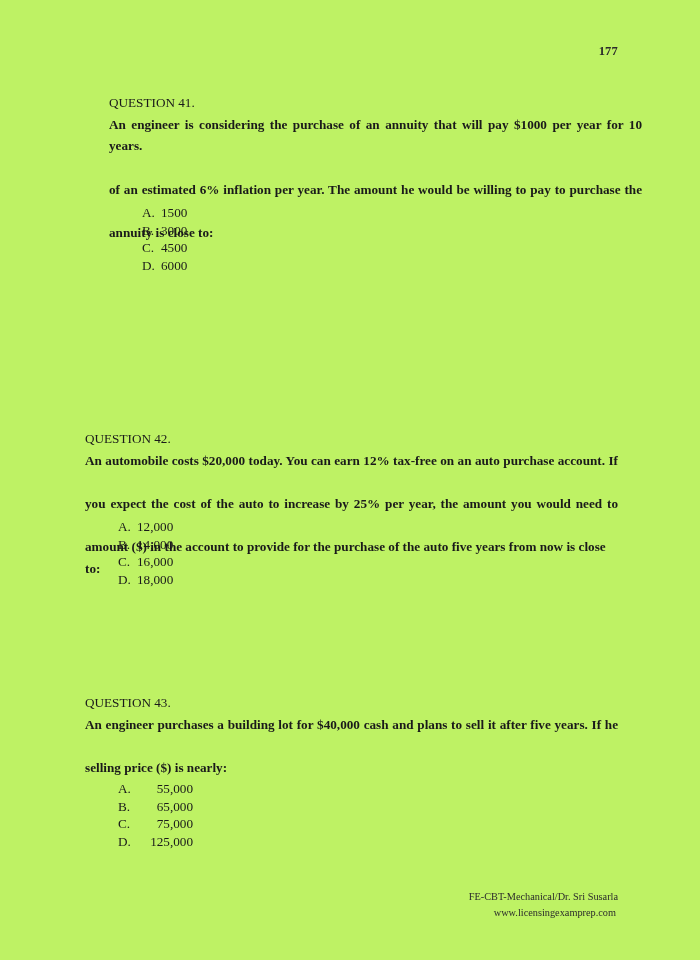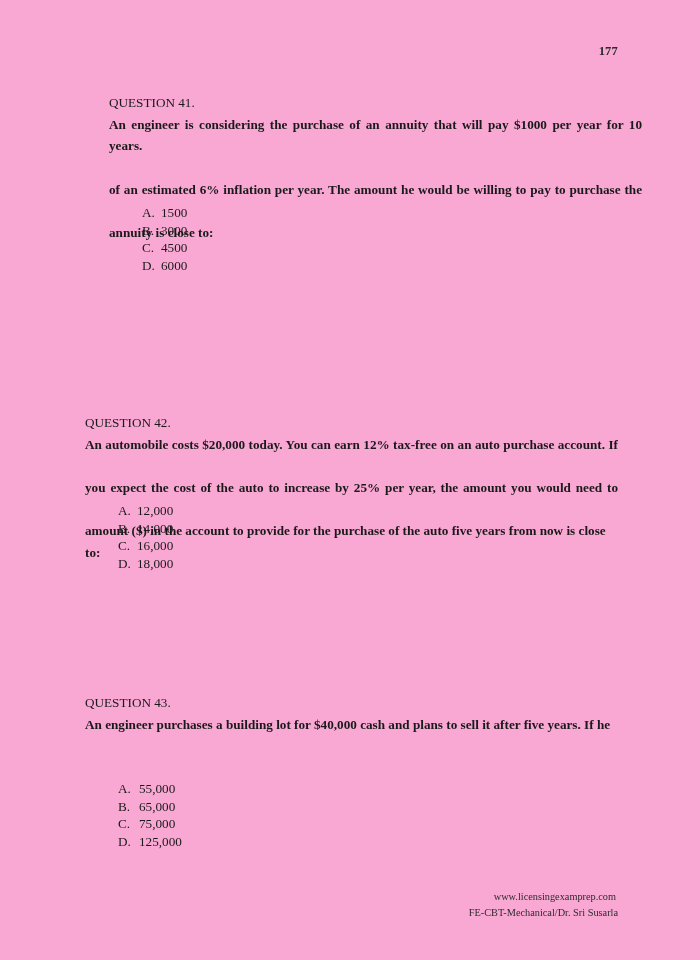--- a/index.html
+++ b/index.html
@@ -5,21 +5,21 @@
 <style>
   html, body {
     margin: 0;
     padding: 0;
     background: #ffffff;
   }
   .page {
     position: relative;
     width: 700px;
     height: 960px;
-    background: #f9a8d4;
+    background: #bef264;
     font-family: "Liberation Serif", "DejaVu Serif", serif;
     color: #1a1a1a;
     overflow: hidden;
   }
 
   
   .page-number {
     position: absolute;
     top: 44px;
     left: 85px;
@@ -31,21 +31,21 @@
     letter-spacing: 0.2px;
   }
 
   
   .question-block {
     position: absolute;
     left: 85px;
     width: 533px;
   }
   .q41 { top: 92px; margin-left: 24px; }
-  .q42 { top: 412px; }
+  .q42 { top: 428px; }
   .q43 { top: 692px; }
 
   .question-heading {
     font-size: 13.2px;
     line-height: 21.5px;
     margin: 0 0 0 0;
     white-space: pre;
   }
   .question-body {
     font-size: 13.2px;
@@ -100,21 +100,21 @@
   .option-value {
     display: inline-block;
   }
   
   .options.q43-opts .option-letter {
     width: 21px;
   }
   .options.q43-opts .option-value {
     display: inline-block;
     width: 54px;
-    text-align: left;
+    text-align: right;
   }
 
   
   .footer {
     position: absolute;
     left: 85px;
     width: 533px;
     top: 889px;
     text-align: right;
     font-size: 10.3px;
@@ -182,20 +182,21 @@
         <span class="option-letter">D.</span>
         <span class="option-value">18,000</span>
       </li>
     </ul>
   </div>
 
   <div class="question-block q43">
     <div class="question-heading">QUESTION 43.</div>
     <div class="question-body">
       <span class="qline">An engineer purchases a building lot for $40,000 cash and plans to sell it after five years. If he</span>
+      <span class="qline">selling price ($) is nearly:</span>
     </div>
     <ul class="options q43-opts">
       <li class="option-row">
         <span class="option-letter">A.</span>
         <span class="option-value">55,000</span>
       </li>
       <li class="option-row">
         <span class="option-letter">B.</span>
         <span class="option-value">65,000</span>
       </li>
@@ -204,17 +205,17 @@
         <span class="option-value">75,000</span>
       </li>
       <li class="option-row">
         <span class="option-letter">D.</span>
         <span class="option-value">125,000</span>
       </li>
     </ul>
   </div>
 
   <div class="footer">
+    <span class="footer-line">FE-CBT-Mechanical/Dr. Sri Susarla</span>
     <span class="footer-line footer-url">www.licensingexamprep.com</span>
-    <span class="footer-line">FE-CBT-Mechanical/Dr. Sri Susarla</span>
   </div>
 
 </div>
 
 </body></html>

